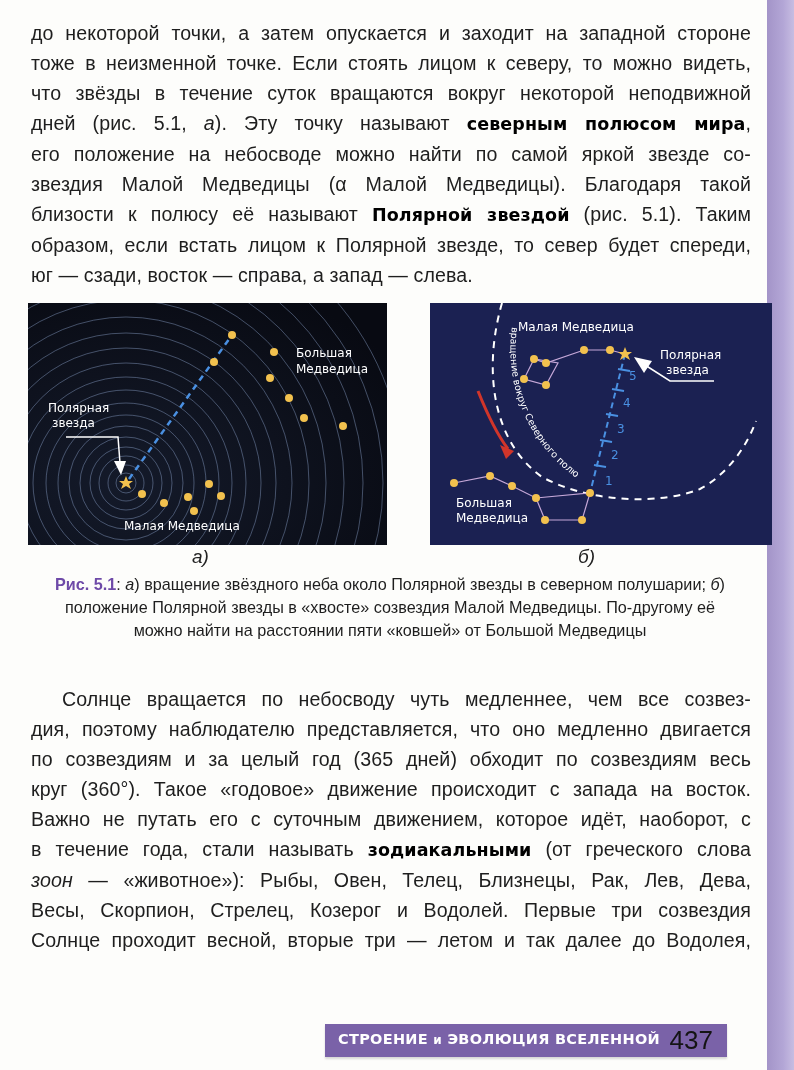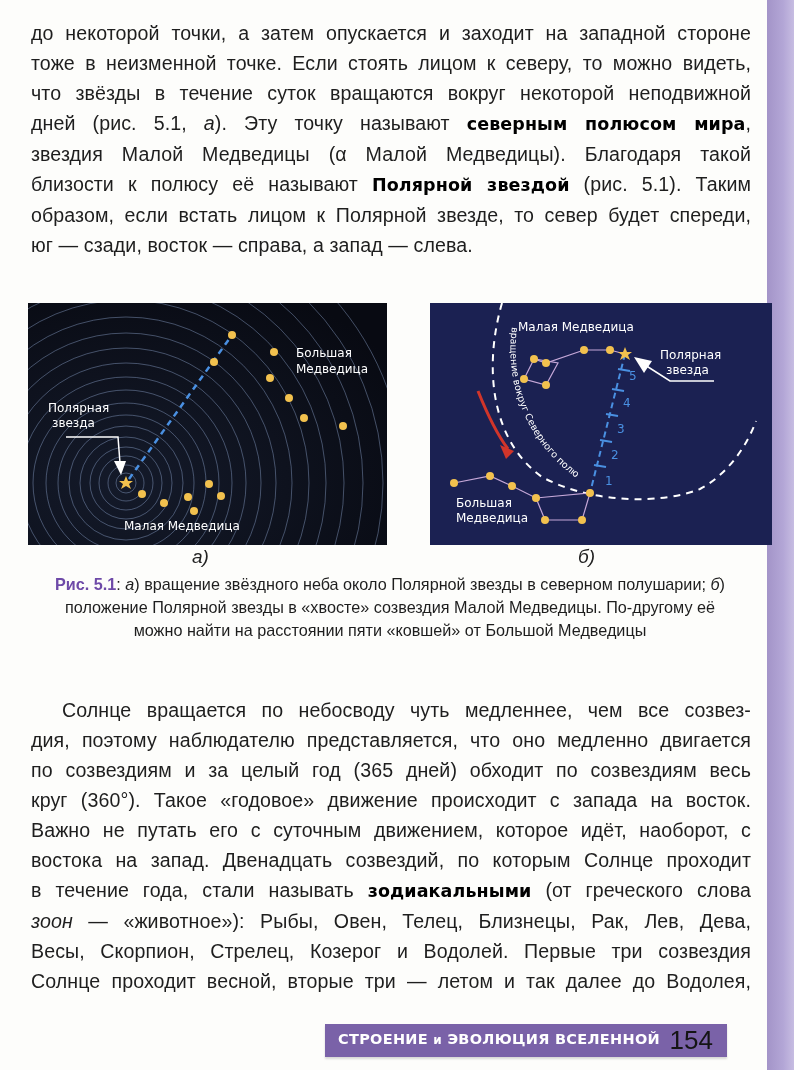--- a/index.html
+++ b/index.html
@@ -57,20 +57,21 @@
 </head>
 <body>
 
 <div class="side-strip"></div>
 
 <div class="para" style="top:18px;">
   <span class="line">до некоторой точки, а затем опускается и заходит на западной стороне</span>
   <span class="line">тоже в неизменной точке. Если стоять лицом к северу, то можно видеть,</span>
   <span class="line">что звёзды в течение суток вращаются вокруг некоторой неподвижной</span>
   <span class="line"><span>дней (рис. 5.1, </span><span class="it">а</span><span>). Эту точку называют </span><span class="hl">северным полюсом мира</span><span>,</span></span>
+  <span class="line">его положение на небосводе можно найти по самой яркой звезде со-</span>
   <span class="line">звездия Малой Медведицы (α Малой Медведицы). Благодаря такой</span>
   <span class="line"><span>близости к полюсу её называют </span><span class="hl">Полярной звездой</span><span> (рис. 5.1). Таким</span></span>
   <span class="line">образом, если встать лицом к Полярной звезде, то север будет спереди,</span>
   <span class="line last">юг — сзади, восток — справа, а запад — слева.</span>
 </div>
 
 <div class="fig" id="fig-a">
   <svg width="359" height="242" viewBox="0 0 359 242">
     <defs>
       <radialGradient id="ga" cx="27%" cy="74%" r="90%">
@@ -192,29 +193,28 @@
   </svg>
 </div>
 
 <div class="sub-label" style="left:192px; top:546px;">а)</div>
 <div class="sub-label" style="left:578px; top:546px;">б)</div>
 
 <div class="caption">
   <span class="fig-ref">Рис. 5.1</span><span>: </span><span class="it">а</span><span>) вращение звёздного неба около Полярной звезды в северном полушарии; </span><span class="it">б</span><span>) положение Полярной звезды в «хвосте» созвездия Малой Медведицы. По-другому её можно найти на расстоянии пяти «ковшей» от Большой Медведицы</span>
 </div>
 
-<div class="para" style="top:684px;margin-top:11px;">
+<div class="para" style="top:684px;">
   <span class="line indent">Солнце вращается по небосводу чуть медленнее, чем все созвез-</span>
   <span class="line">дия, поэтому наблюдателю представляется, что оно медленно двигается</span>
   <span class="line">по созвездиям и за целый год (365 дней) обходит по созвездиям весь</span>
   <span class="line">круг (360°). Такое «годовое» движение происходит с запада на восток.</span>
   <span class="line">Важно не путать его с суточным движением, которое идёт, наоборот, с</span>
-  <span class="line">востока на запад. Двенадцать созвездий, по которым Солнце проходит</span>
   <span class="line"><span>в течение года, стали называть </span><span class="hl">зодиакальными</span><span> (от греческого слова</span></span>
   <span class="line"><span class="it">зоон</span><span> — «животное»): Рыбы, Овен, Телец, Близнецы, Рак, Лев, Дева,</span></span>
   <span class="line">Весы, Скорпион, Стрелец, Козерог и Водолей. Первые три созвездия</span>
   <span class="line">Солнце проходит весной, вторые три — летом и так далее до Водолея,</span>
 </div>
 
 <div class="footer-bar">
   <div class="footer-title"><span>СТРОЕНИЕ </span><span class="small">и</span><span> ЭВОЛЮЦИЯ ВСЕЛЕННОЙ</span></div>
-  <div class="page-num">154</div>
+  <div class="page-num">437</div>
 </div>
 
 </body></html>

